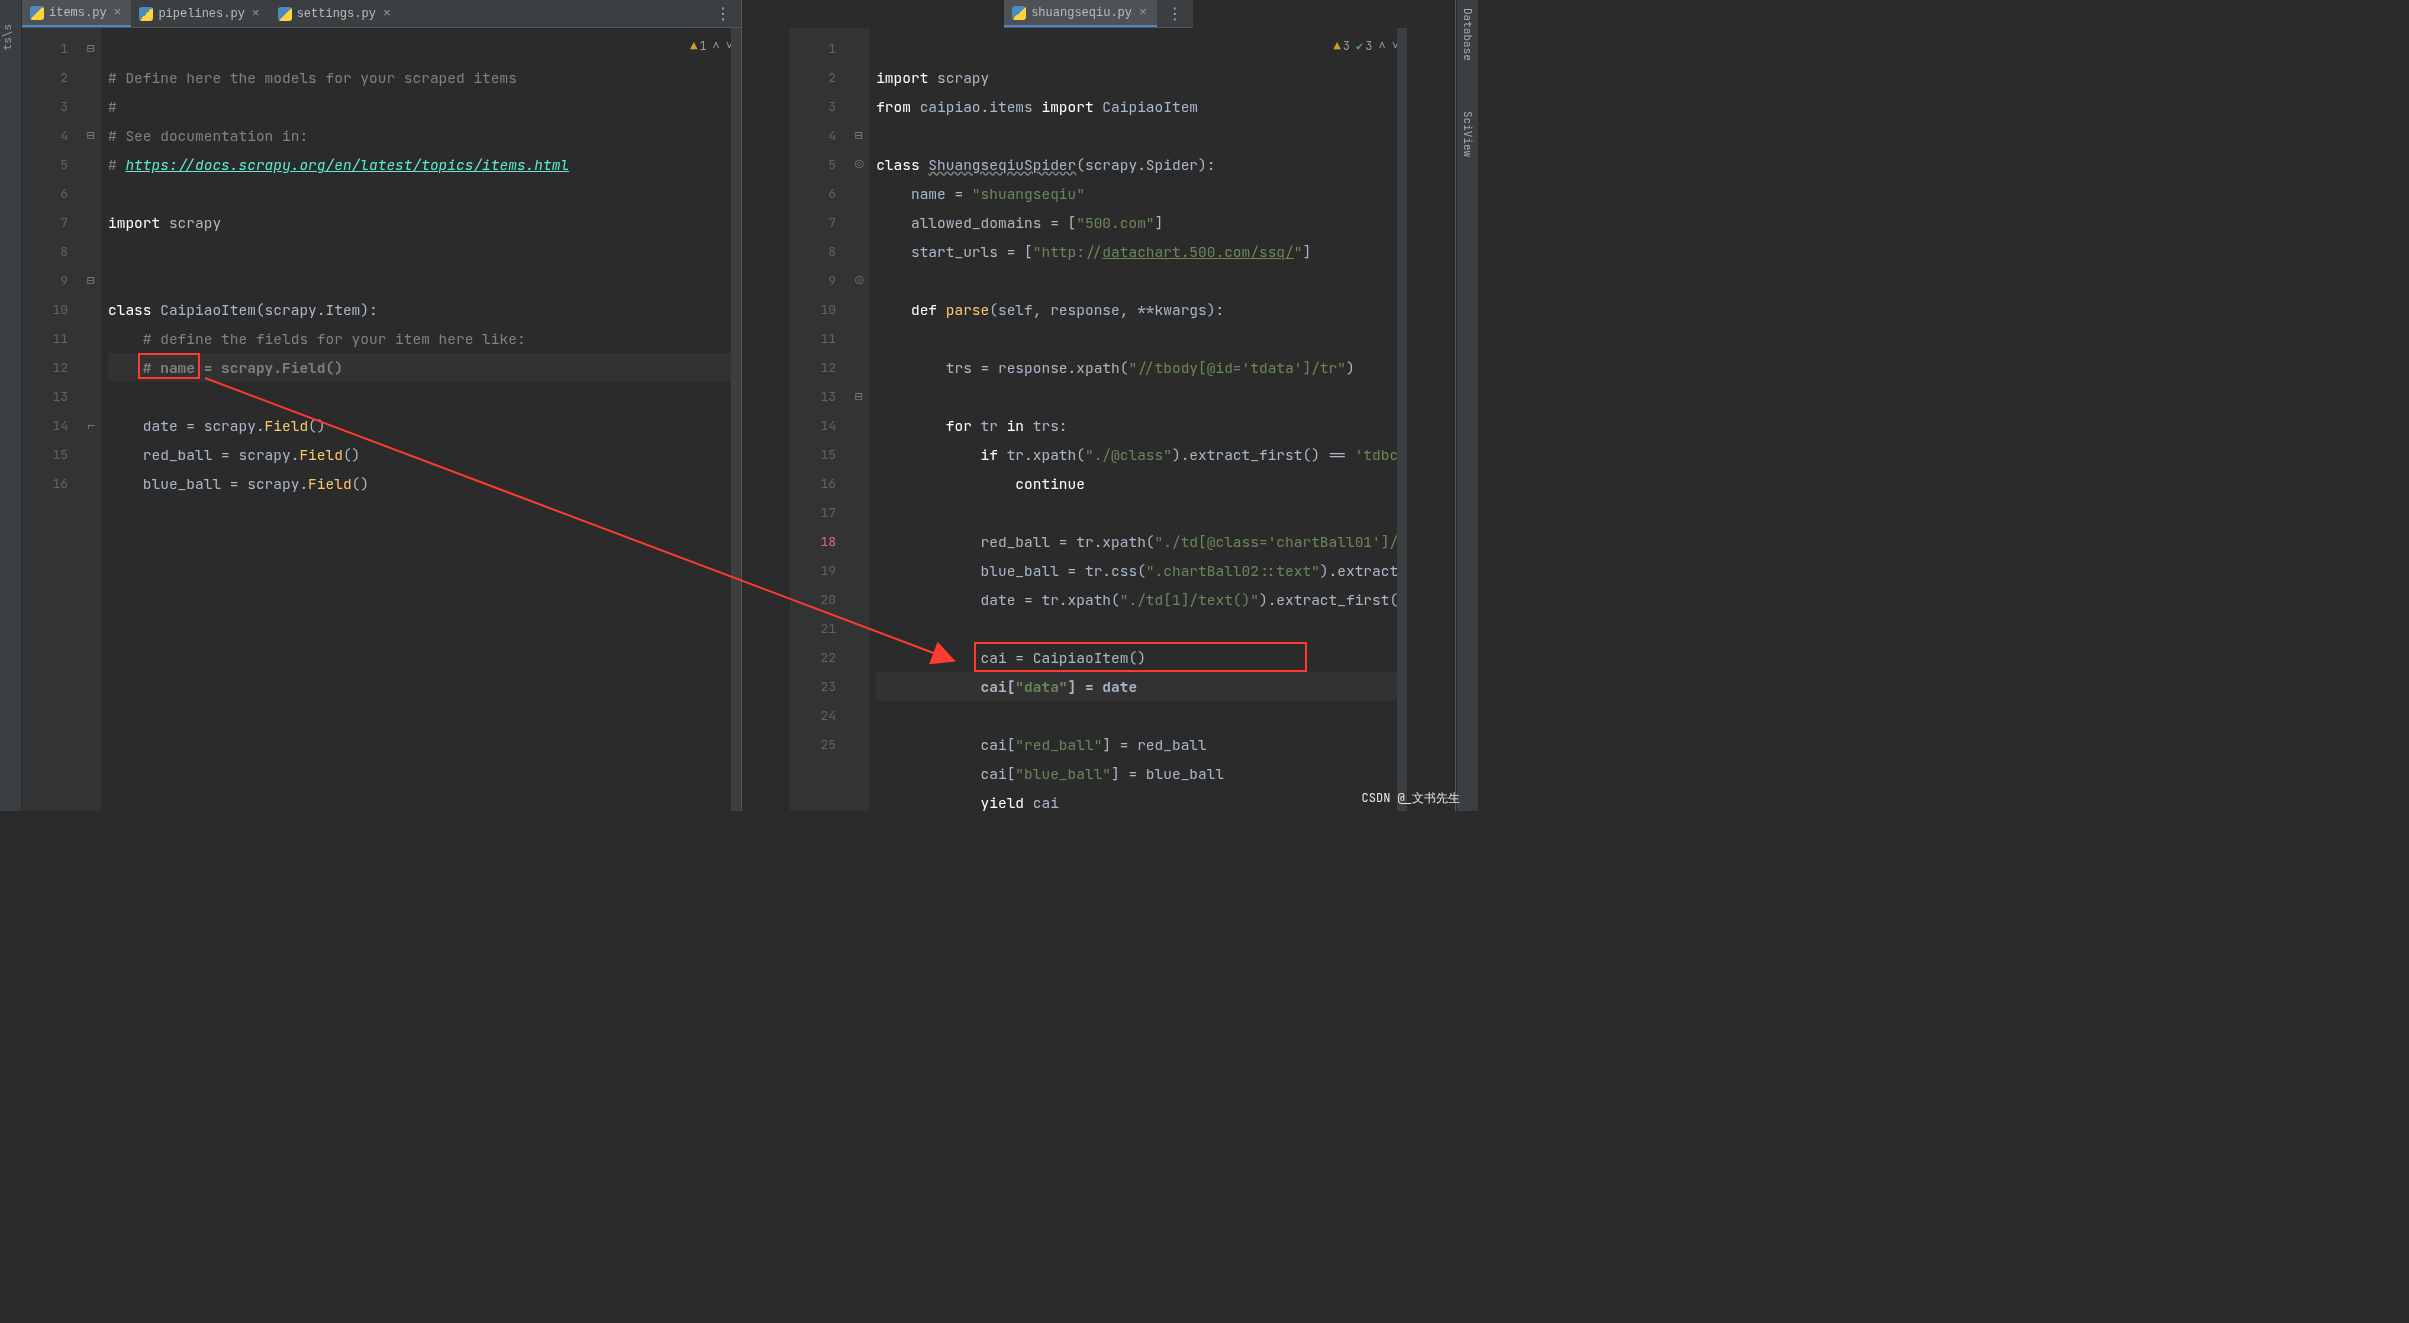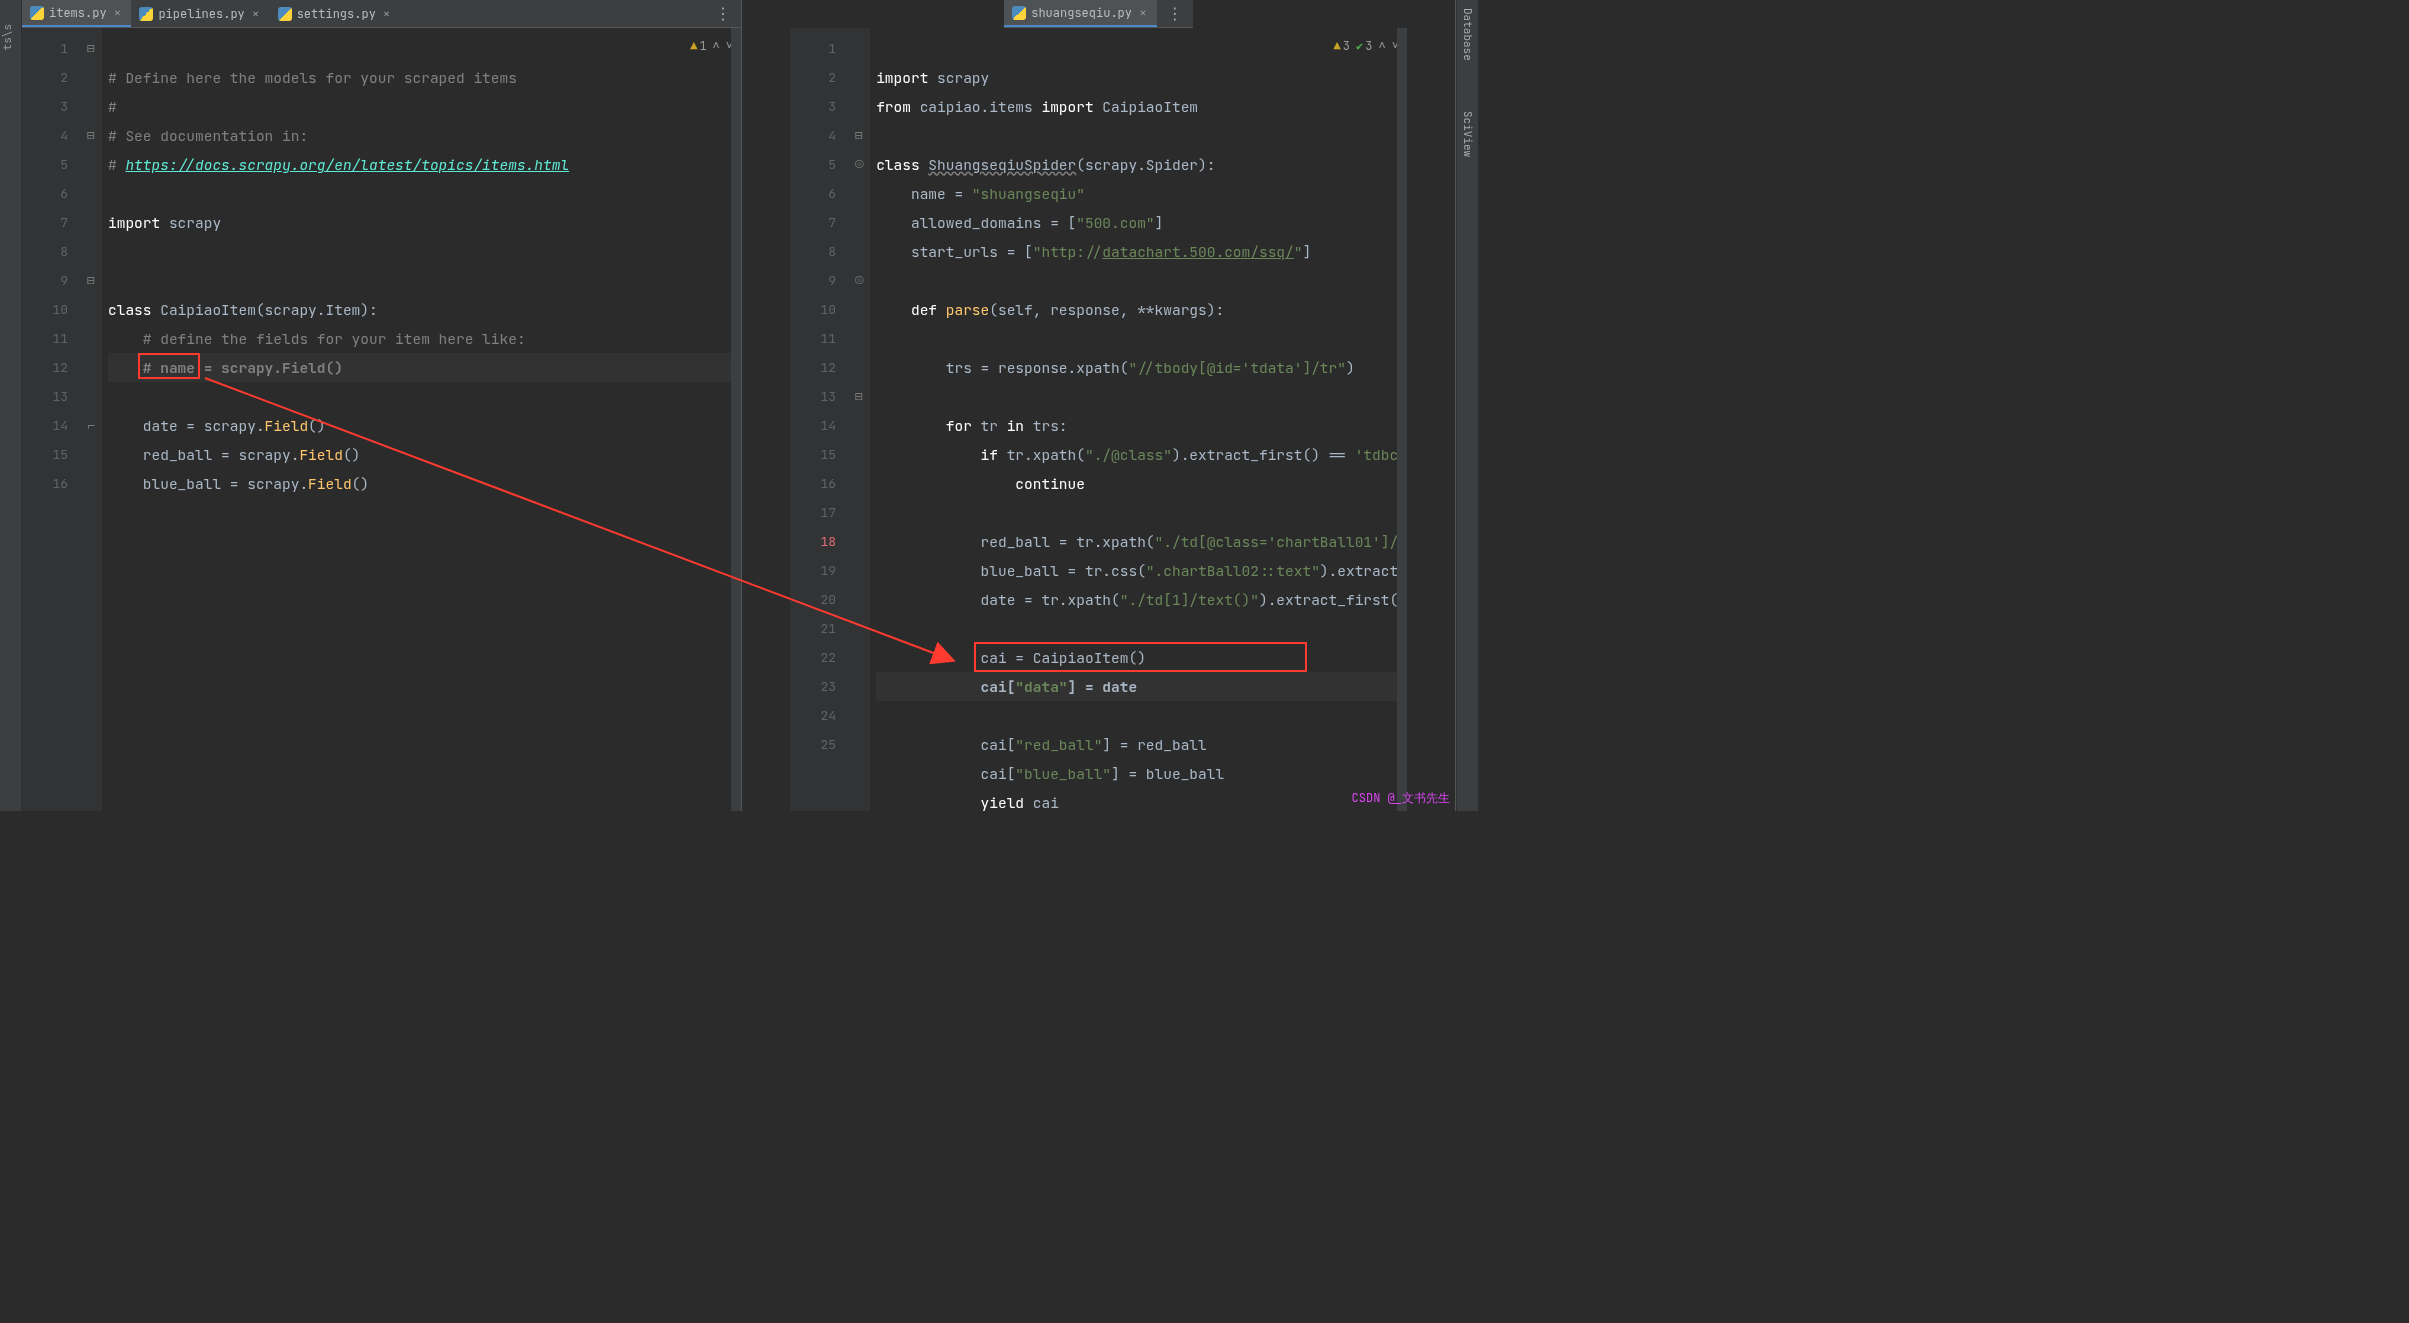--- a/index.html
+++ b/index.html
@@ -40,20 +40,21 @@
     position: relative;
   }
   .tab {
     display:flex; align-items:center;
     padding: 0 10px 0 8px;
     height: 100%;
     color: #bbb;
     font-size: 12px;
     cursor: pointer;
     gap:5px;
+    font-family:Liberation Mono, monospace;
   }
   .tab.active { background: #4e5254; border-bottom: 2px solid #4a88c7; }
   .tab .close { color:#999; font-size:13px; margin-left:2px;}
   .py-icon {
     width:14px;height:14px;
     display:inline-block;
     background: linear-gradient(135deg,#4b8bbe 50%,#ffd43b 50%);
     border-radius:3px;
   }
   .tab-more { margin-left:auto; padding:0 10px; color:#aaa; font-size:16px; cursor:pointer;}
@@ -110,22 +111,22 @@
     align-items:center;
     padding-top:8px;
     gap:50px;
   }
   .right-rail span{
     writing-mode: vertical-rl;
     font-size:11px; color:#aaa;
     cursor:pointer;
   }
   .watermark{
-    position:absolute; bottom:4px; right:28px;
-    font-size:12px; color:#d946ef;
+    position:absolute; bottom:4px; right:18px;
+    font-size:12px; color:#e5e5e5;
   }
   svg.arrow{
     position:absolute; pointer-events:none;
     top:0; left:0; width:100%; height:100%;
     z-index:50;
   }
   .mark-line { color:#e06c75; }
 </style>
 </head>
 <body>

